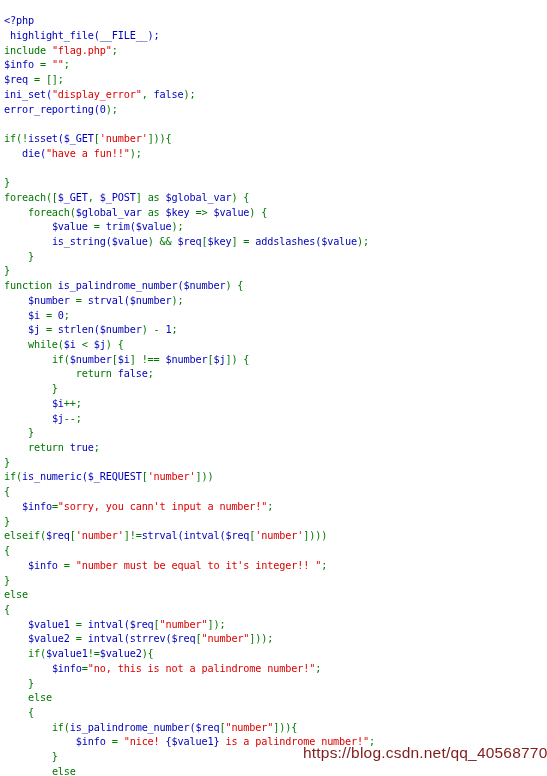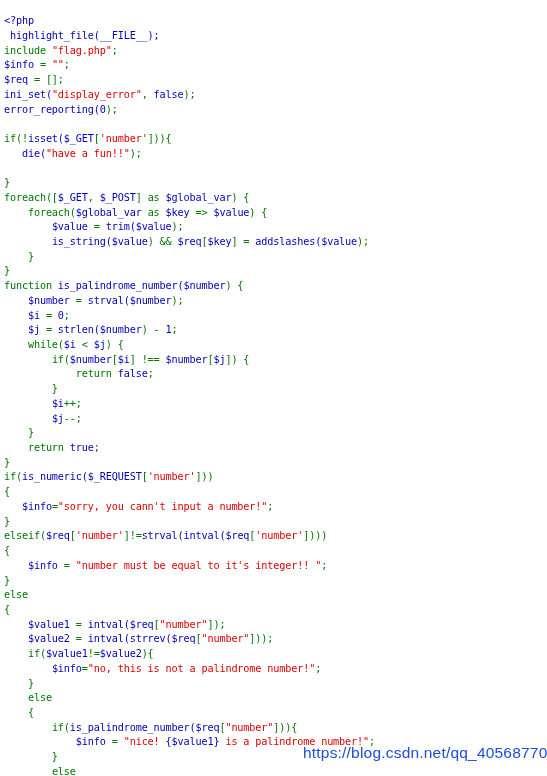--- a/index.html
+++ b/index.html
@@ -34,21 +34,21 @@
   .d  { color: #0000BB; }          
   .k  { color: #007700; }          
   .s  { color: #DD0000; }          
 
   #watermark {
     position: absolute;
     left: 303px;
     top: 744px;
     font-family: "Liberation Sans", sans-serif;
     font-size: 15.5px;
-    color: #1d4ed8;
+    color: #7f1d1d;
     letter-spacing: 0.2px;
     white-space: nowrap;
     user-select: none;
   }
 </style>
 </head>
 <body>
 
 <pre id="code-listing"><div class="line"><span class="d">&lt;?php</span></div><div class="line"><span class="d"> highlight_file(__FILE__);</span></div><div class="line"><span class="k">include </span><span class="s">"flag.php"</span><span class="k">;</span></div><div class="line"><span class="d">$info </span><span class="k">= </span><span class="s">""</span><span class="k">;</span></div><div class="line"><span class="d">$req </span><span class="k">= [];</span></div><div class="line"><span class="d">ini_set(</span><span class="s">"display_error"</span><span class="k">, </span><span class="d">false</span><span class="k">);</span></div><div class="line"><span class="d">error_reporting(</span><span class="d">0</span><span class="k">);</span></div><div class="line"><span class="d"></span></div><div class="line"><span class="k">if</span><span class="k">(!</span><span class="d">isset(</span><span class="d">$_GET</span><span class="k">[</span><span class="s">'number'</span><span class="k">])){</span></div><div class="line"><span class="k">   </span><span class="d">die(</span><span class="s">"have a fun!!"</span><span class="k">);</span></div><div class="line"><span class="d"></span></div><div class="line"><span class="k">}</span></div><div class="line"><span class="k">foreach</span><span class="k">([</span><span class="d">$_GET</span><span class="k">, </span><span class="d">$_POST</span><span class="k">] </span><span class="k">as </span><span class="d">$global_var</span><span class="k">) {</span></div><div class="line"><span class="k">    </span><span class="k">foreach</span><span class="k">(</span><span class="d">$global_var </span><span class="k">as </span><span class="d">$key </span><span class="k">=&gt; </span><span class="d">$value</span><span class="k">) {</span></div><div class="line"><span class="k">        </span><span class="d">$value </span><span class="k">= </span><span class="d">trim(</span><span class="d">$value</span><span class="k">);</span></div><div class="line"><span class="k">        </span><span class="d">is_string(</span><span class="d">$value</span><span class="k">) </span><span class="k">&amp;&amp; </span><span class="d">$req</span><span class="k">[</span><span class="d">$key</span><span class="k">] = </span><span class="d">addslashes(</span><span class="d">$value</span><span class="k">);</span></div><div class="line"><span class="k">    }</span></div><div class="line"><span class="k">}</span></div><div class="line"><span class="k">function </span><span class="d">is_palindrome_number(</span><span class="d">$number</span><span class="k">) {</span></div><div class="line"><span class="k">    </span><span class="d">$number </span><span class="k">= </span><span class="d">strval(</span><span class="d">$number</span><span class="k">);</span></div><div class="line"><span class="k">    </span><span class="d">$i </span><span class="k">= </span><span class="d">0</span><span class="k">;</span></div><div class="line"><span class="k">    </span><span class="d">$j </span><span class="k">= </span><span class="d">strlen(</span><span class="d">$number</span><span class="k">) - </span><span class="d">1</span><span class="k">;</span></div><div class="line"><span class="k">    </span><span class="k">while</span><span class="k">(</span><span class="d">$i </span><span class="k">&lt; </span><span class="d">$j</span><span class="k">) {</span></div><div class="line"><span class="k">        </span><span class="k">if</span><span class="k">(</span><span class="d">$number</span><span class="k">[</span><span class="d">$i</span><span class="k">] !== </span><span class="d">$number</span><span class="k">[</span><span class="d">$j</span><span class="k">]) {</span></div><div class="line"><span class="k">            </span><span class="k">return </span><span class="d">false</span><span class="k">;</span></div><div class="line"><span class="k">        }</span></div><div class="line"><span class="k">        </span><span class="d">$i</span><span class="k">++;</span></div><div class="line"><span class="k">        </span><span class="d">$j</span><span class="k">--;</span></div><div class="line"><span class="k">    }</span></div><div class="line"><span class="k">    </span><span class="k">return </span><span class="d">true</span><span class="k">;</span></div><div class="line"><span class="k">}</span></div><div class="line"><span class="k">if</span><span class="k">(</span><span class="d">is_numeric(</span><span class="d">$_REQUEST</span><span class="k">[</span><span class="s">'number'</span><span class="k">]))</span></div><div class="line"><span class="k">{</span></div><div class="line"><span class="k">   </span><span class="d">$info</span><span class="k">=</span><span class="s">"sorry, you cann't input a number!"</span><span class="k">;</span></div><div class="line"><span class="k">}</span></div><div class="line"><span class="k">elseif</span><span class="k">(</span><span class="d">$req</span><span class="k">[</span><span class="s">'number'</span><span class="k">]!=</span><span class="d">strval(</span><span class="d">intval(</span><span class="d">$req</span><span class="k">[</span><span class="s">'number'</span><span class="k">])))</span></div><div class="line"><span class="k">{</span></div><div class="line"><span class="k">    </span><span class="d">$info </span><span class="k">= </span><span class="s">"number must be equal to it's integer!! "</span><span class="k">;</span></div><div class="line"><span class="k">}</span></div><div class="line"><span class="k">else</span></div><div class="line"><span class="k">{</span></div><div class="line"><span class="k">    </span><span class="d">$value1 </span><span class="k">= </span><span class="d">intval(</span><span class="d">$req</span><span class="k">[</span><span class="s">"number"</span><span class="k">]);</span></div><div class="line"><span class="k">    </span><span class="d">$value2 </span><span class="k">= </span><span class="d">intval(</span><span class="d">strrev(</span><span class="d">$req</span><span class="k">[</span><span class="s">"number"</span><span class="k">]));</span></div><div class="line"><span class="k">    </span><span class="k">if</span><span class="k">(</span><span class="d">$value1</span><span class="k">!=</span><span class="d">$value2</span><span class="k">){</span></div><div class="line"><span class="k">        </span><span class="d">$info</span><span class="k">=</span><span class="s">"no, this is not a palindrome number!"</span><span class="k">;</span></div><div class="line"><span class="k">    }</span></div><div class="line"><span class="k">    </span><span class="k">else</span></div><div class="line"><span class="k">    {</span></div><div class="line"><span class="k">        </span><span class="k">if</span><span class="k">(</span><span class="d">is_palindrome_number(</span><span class="d">$req</span><span class="k">[</span><span class="s">"number"</span><span class="k">])){</span></div><div class="line"><span class="k">            </span><span class="d">$info </span><span class="k">= </span><span class="s">"nice! </span><span class="d">{$value1}</span><span class="s"> is a palindrome number!"</span><span class="k">;</span></div><div class="line"><span class="k">        }</span></div><div class="line"><span class="k">        </span><span class="k">else</span></div></pre>
 

